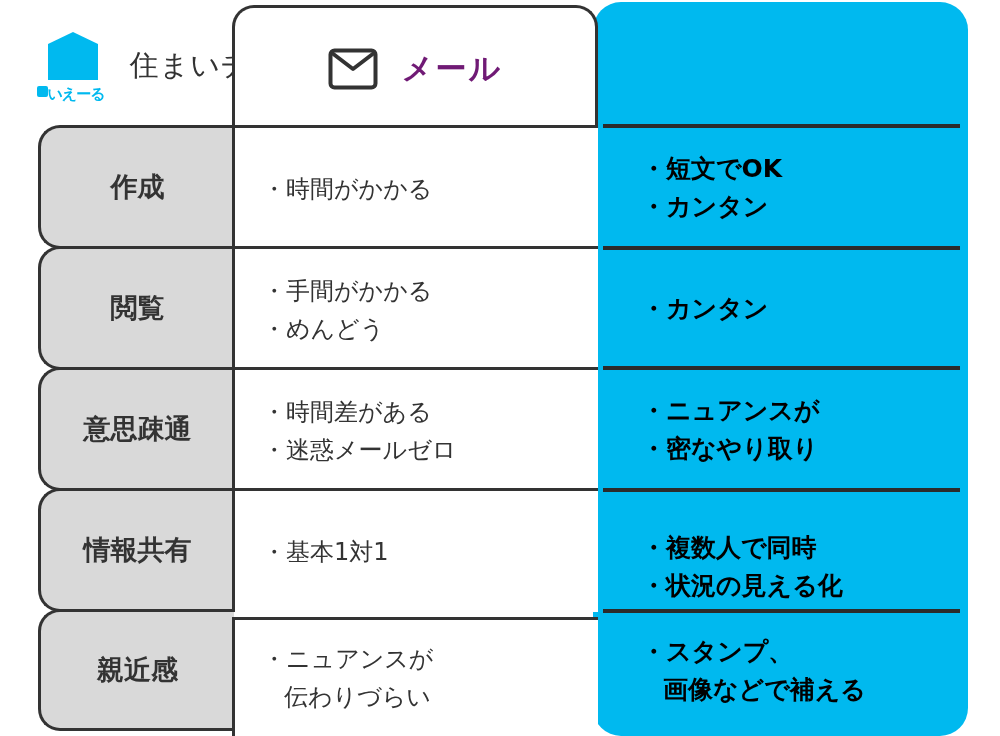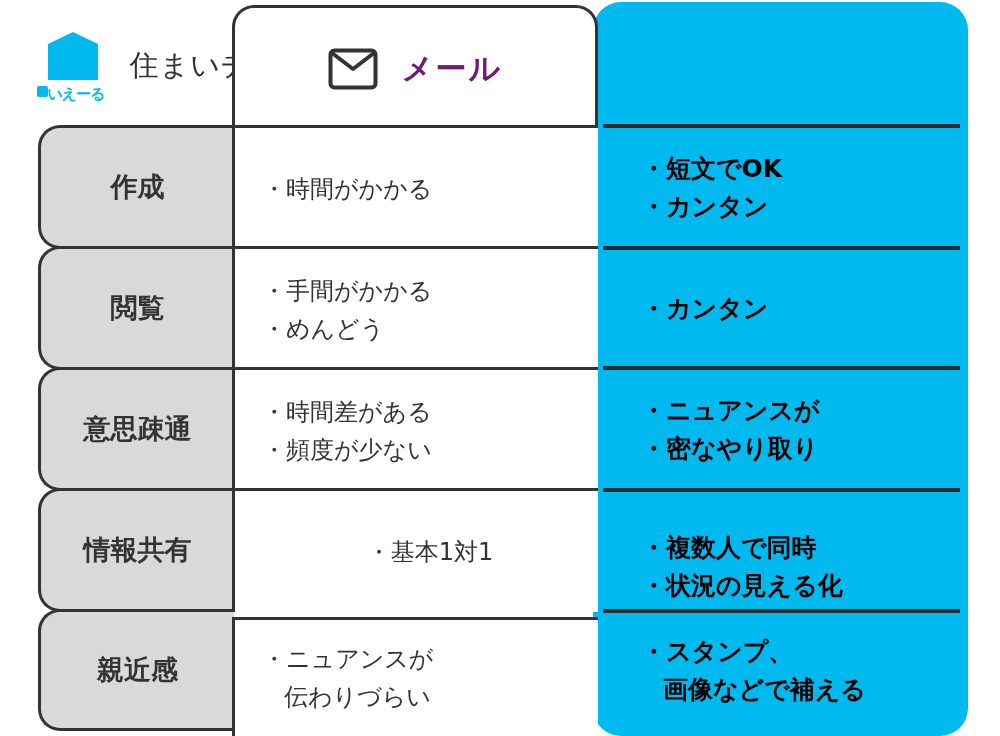--- a/index.html
+++ b/index.html
@@ -103,32 +103,32 @@
 <div class="chat-divider" style="top:246px;"></div>
 <div class="chat-cell" style="top:250px;height:118px;">
   <span>・カンタン</span>
 </div>
 
 <div class="label-cell" style="top:367px;height:124px;">
     <span>意思疎通</span>
   </div>
 <div class="mail-cell" style="top:367px;height:124px;">
   <span>・時間差がある</span>
-  <span>・頻度が少ない</span>
+  <span>・迷惑メールゼロ</span>
 </div>
 <div class="chat-divider" style="top:366px;"></div>
 <div class="chat-cell" style="top:370px;height:120px;">
   <span>・ニュアンスが</span>
   <span>・密なやり取り</span>
 </div>
 
 <div class="label-cell" style="top:488px;height:124px;">
     <span>情報共有</span>
   </div>
-<div class="mail-cell" style="top:488px;height:124px;text-align:center;">
+<div class="mail-cell" style="top:488px;height:124px;">
   <span>・基本1対1</span>
 </div>
 <div class="chat-divider" style="top:488px;"></div>
 <div class="chat-cell" style="top:492px;height:118px;margin-top:16px;">
   <span>・複数人で同時</span>
   <span>・状況の見える化</span>
 </div>
 
 <div class="label-cell" style="top:609px;height:122px;">
     <span>親近感</span>

